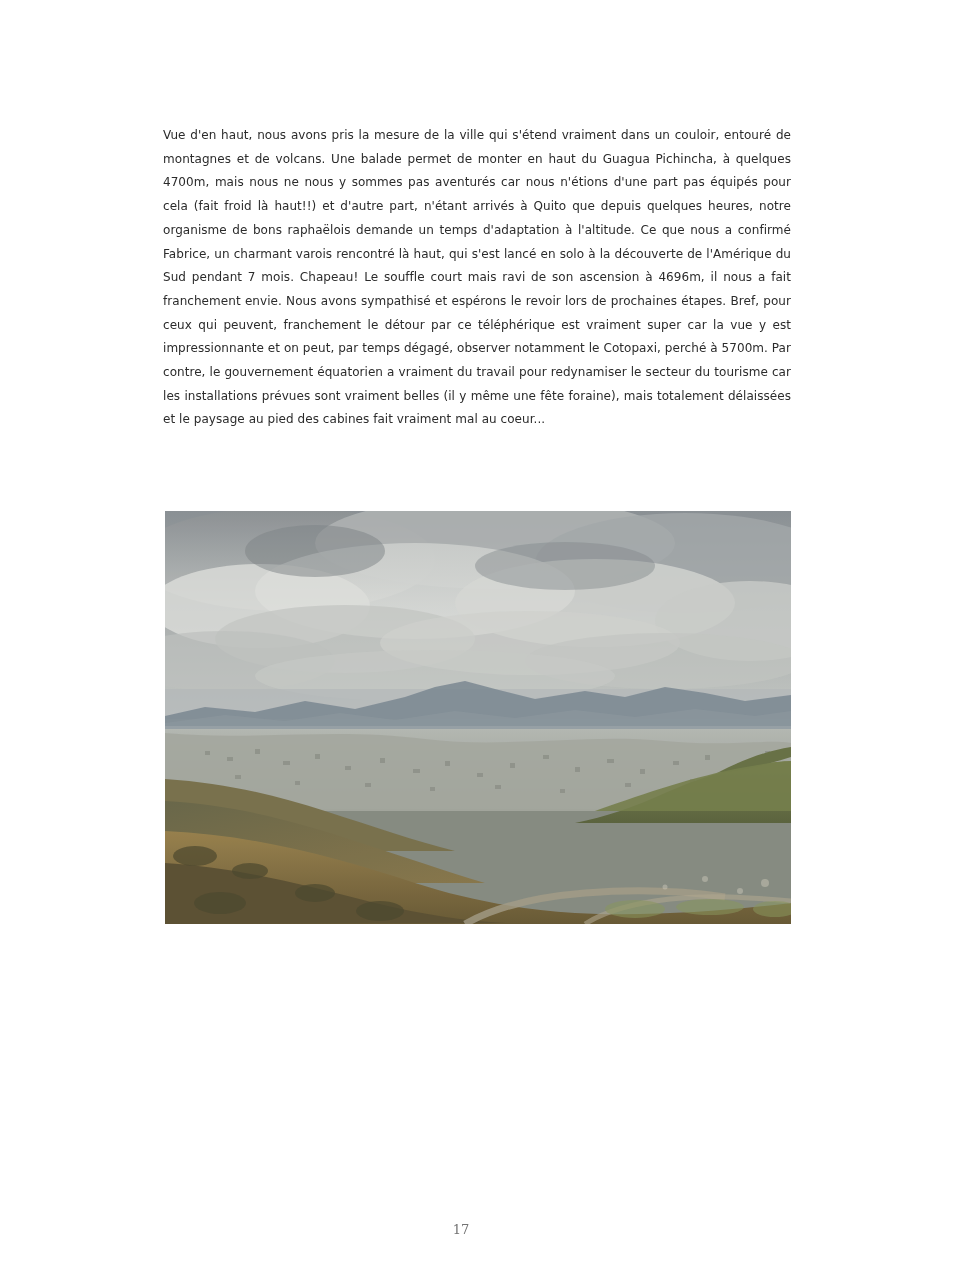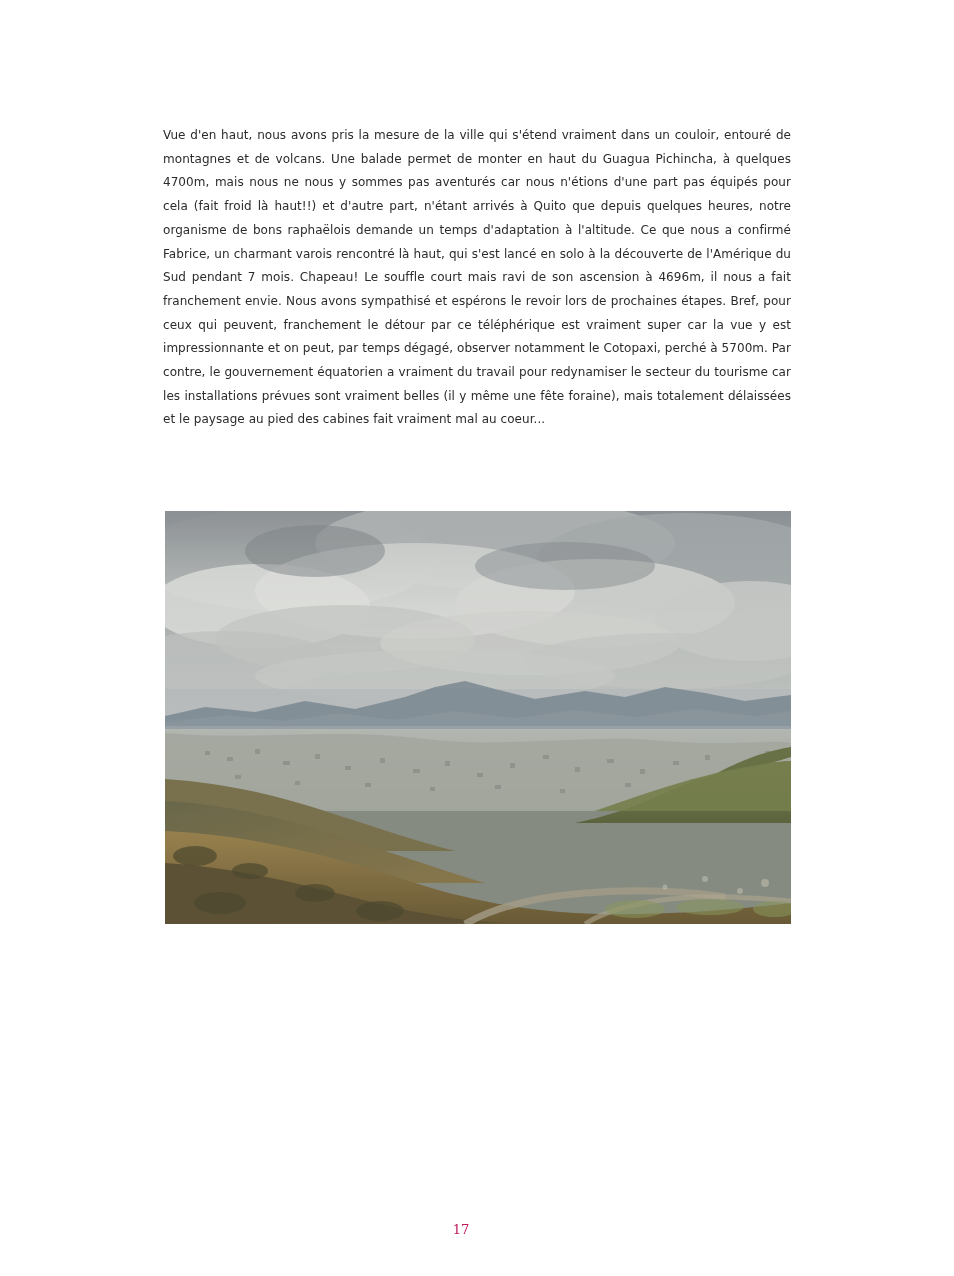--- a/index.html
+++ b/index.html
@@ -58,21 +58,21 @@
   }
 
   .page-number {
     position: absolute;
     left: 0;
     top: 1222px;
     width: 922px;
     text-align: center;
     font-family: "DejaVu Serif", serif;
     font-size: 13px;
-    color: #be185d;
+    color: #737373;
   }
 </style>
 </head>
 <body>
 
 <div class="page">
 
   <p class="body-text">Vue d'en haut, nous avons pris la mesure de la ville qui s'étend vraiment dans un couloir, entouré de montagnes et de volcans. Une balade permet de monter en haut du Guagua Pichincha, à quelques 4700m, mais nous ne nous y sommes pas aventurés car nous n'étions d'une part pas équipés pour cela (fait froid là haut!!) et d'autre part, n'étant arrivés à Quito que depuis quelques heures, notre organisme de bons raphaëlois demande un temps d'adaptation à l'altitude. Ce que nous a confirmé Fabrice, un charmant varois rencontré là haut, qui s'est lancé en solo à la découverte de l'Amérique du Sud pendant 7 mois. Chapeau! Le souffle court mais ravi de son ascension à 4696m, il nous a fait franchement envie. Nous avons sympathisé et espérons le revoir lors de prochaines étapes. Bref, pour ceux qui peuvent, franchement le détour par ce téléphérique est vraiment super car la vue y est impressionnante et on peut, par temps dégagé, observer notamment le Cotopaxi, perché à 5700m. Par contre, le gouvernement équatorien a vraiment du travail pour redynamiser le secteur du tourisme car les installations prévues sont vraiment belles (il y même une fête foraine), mais totalement délaissées et le paysage au pied des cabines fait vraiment mal au coeur...</p>
 
   <div class="photo-frame">

